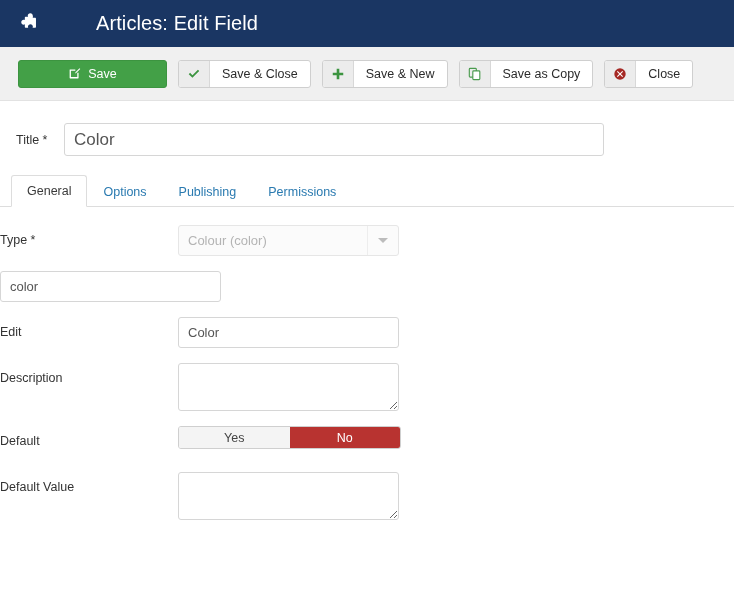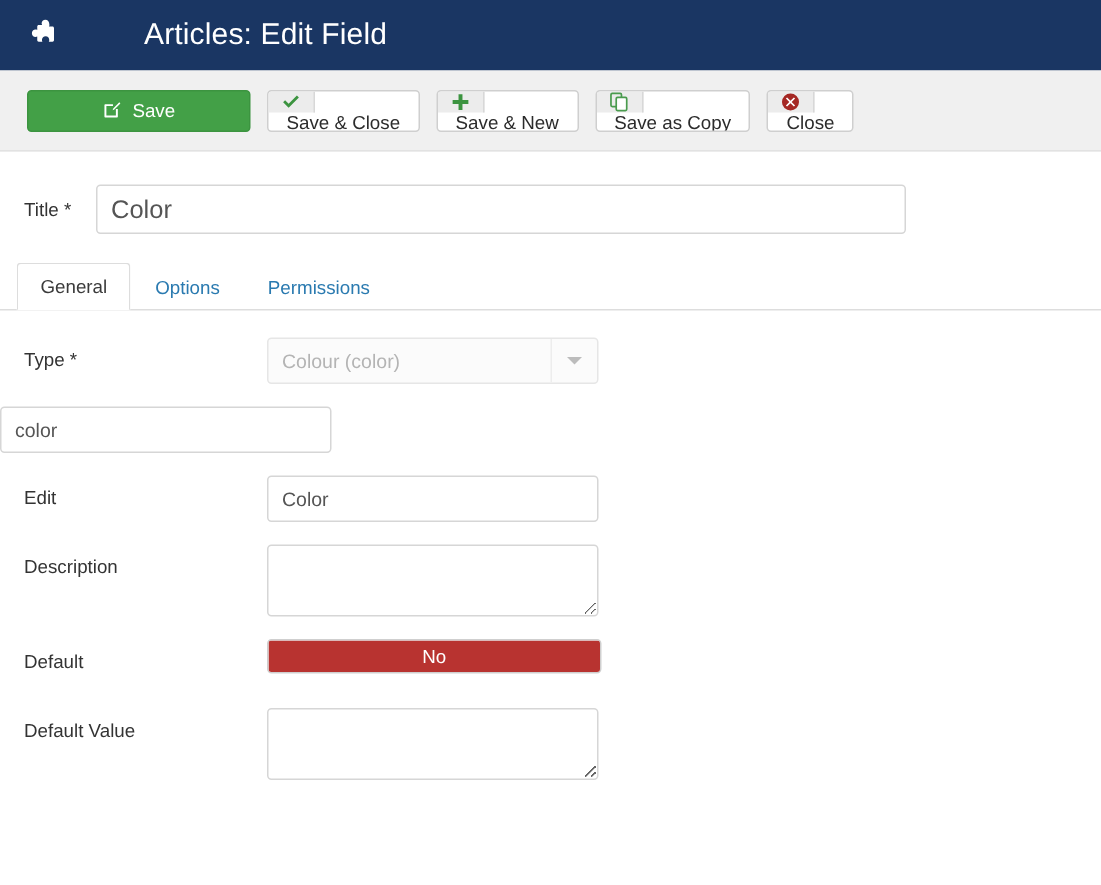--- a/index.html
+++ b/index.html
@@ -58,21 +58,20 @@
 
   .btn-split {
     height: 28px;
     display: flex;
     align-items: stretch;
     border: 1px solid #cfcfcf;
     border-radius: 3px;
     background: #ffffff;
     cursor: pointer;
     overflow: hidden;
-    flex-direction: column;
   }
   .btn-split .ico-cell {
     width: 31px;
     background: #ececec;
     border-right: 1px solid #d8d8d8;
     display: flex;
     align-items: center;
     justify-content: center;
   }
   .btn-split .ico-cell svg { width: 14px; height: 14px; display: block; }
@@ -140,21 +139,20 @@
   .form { padding-top: 18px; }
   .form-row {
     display: flex;
     align-items: flex-start;
     min-height: 31px;
     margin-bottom: 15px;
   }
   .form-row .lab {
     width: 178px;
     flex: 0 0 auto;
-    padding-left: 16px;
     font-size: 12.5px;
     color: #333333;
     line-height: 31px;
   }
   .ctl-input {
     width: 221px;
     height: 31px;
     border: 1px solid #d6d6d6;
     border-radius: 3px;
     background: #ffffff;
@@ -296,20 +294,21 @@
 </div>
 
 <div class="title-row">
   <div class="title-label">Title *</div>
   <input class="title-input" type="text" value="Color" style="">
 </div>
 
 <div class="tabs">
   <div class="tab active">General</div>
   <div class="tab">Options</div>
+  <div class="tab">Publishing</div>
   <div class="tab">Permissions</div>
 </div>
 
 <div class="form">
 
   <div class="form-row">
     <div class="lab">Type *</div>
     <div class="ctl-select">
       <span class="sel-val">Colour (color)</span>
       <span class="caret-cell">
@@ -328,20 +327,21 @@
   </div>
 
   <div class="form-row">
     <div class="lab">Description</div>
     <textarea class="ctl-textarea" style=""></textarea>
   </div>
 
   <div class="form-row">
     <div class="lab">Default</div>
     <div class="toggle">
+      <div class="opt off">Yes</div>
       <div class="opt on-no">No</div>
     </div>
   </div>
 
   <div class="form-row">
     <div class="lab">Default Value</div>
     <textarea class="ctl-textarea" style=""></textarea>
   </div>
 
 </div>

